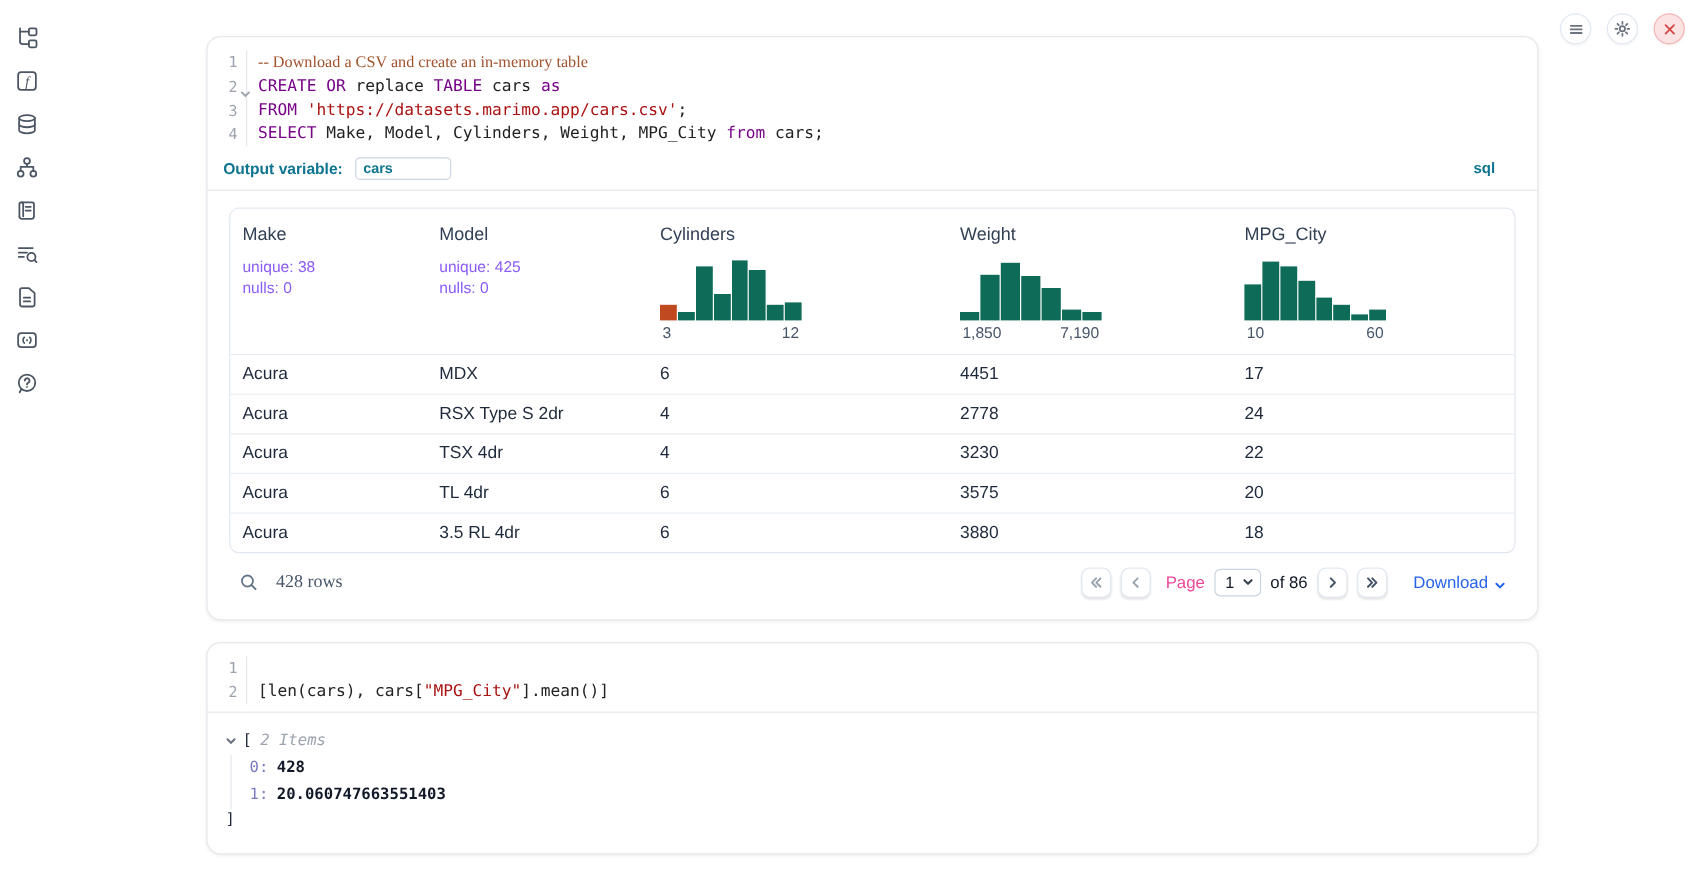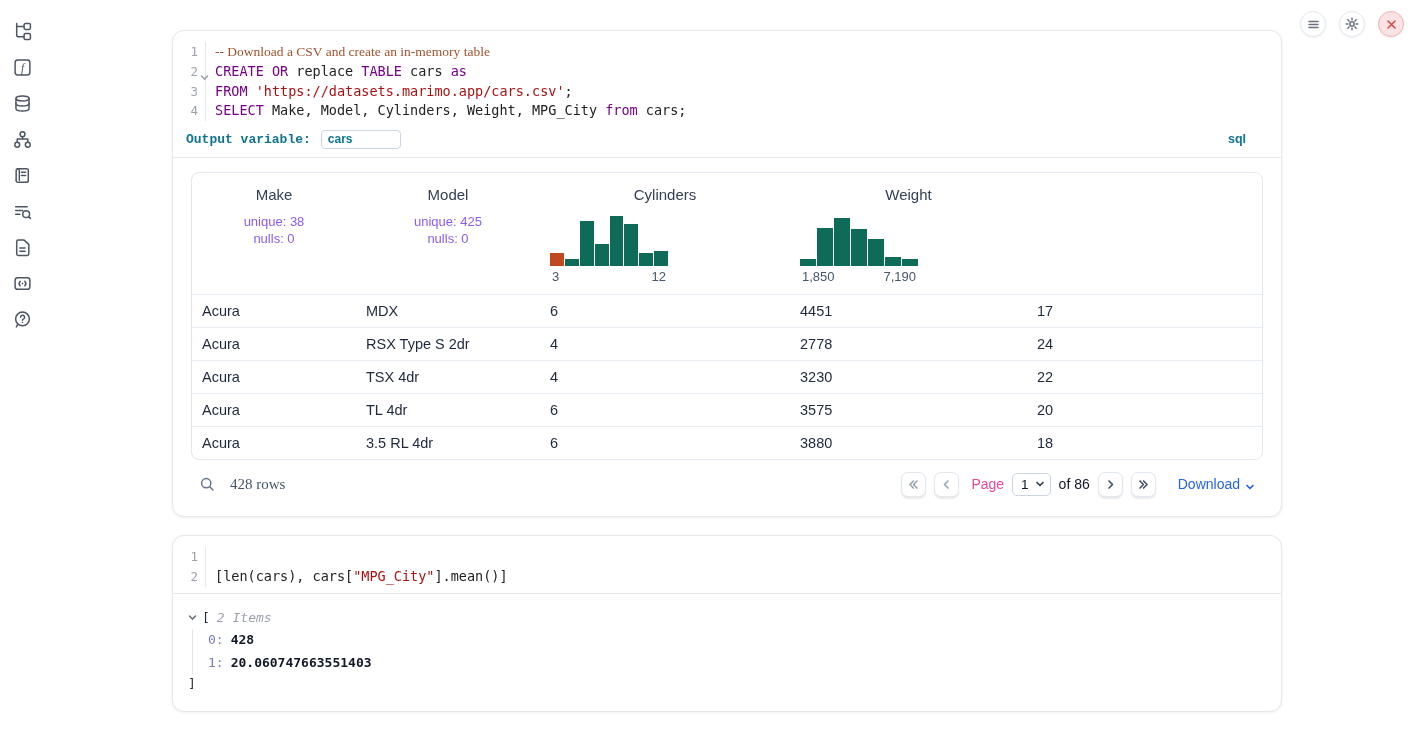--- a/index.html
+++ b/index.html
@@ -25,30 +25,30 @@
   .code-line { display:flex; line-height:19.8px; }
   .gutter { width:33px; flex:none; text-align:right; padding-right:7px; border-right:1px solid #e5e7eb; color:#9ca3af; font-size:12.5px; position:relative; }
   .fold-chevron { position:absolute; right:-4px; top:6px; width:9px; height:9px; }
   .fold-chevron svg { width:9px; height:9px; stroke:#9ca3af; fill:none; stroke-width:1.6; stroke-linecap:round; }
   .code { padding-left:9px; white-space:pre; color:#222; }
   .tok-kw { color:#770088; }
   .tok-str { color:#aa1111; }
   .tok-comment { color:#a0522d;font-family:Liberation Serif, serif; }
 
   .editor-footer { display:flex; align-items:center; height:36px; padding:0 35px 0 13px; }
-  .ov-label { color:#0e7490; font-weight:bold; font-size:13px;font-family:Liberation Mono, monospace; }
+  .ov-label { color:#0e7490; font-weight:bold; font-size:13px; }
   .ov-input { margin-left:10px; width:80px; height:19px; border:1px solid #cbd5e1; border-radius:4px; font-family:"Liberation Sans",sans-serif; font-weight:bold; font-size:12px; color:#0e7490; padding:0 6px; outline:none; }
   .lang-label { margin-left:auto; color:#0e7490; font-weight:bold; font-size:12.5px; }
 
   .cell-divider { border-top:1px solid #e5e7eb; }
 
   
   .output-area { padding:14px 18px 0; }
   .data-table { border:1px solid #e2e8f0; border-radius:8px; overflow:hidden; }
-  .t-header { display:grid; grid-template-columns:164px 184px 250px 237px 1fr; height:121px;text-align:center; }
+  .t-header { display:grid; grid-template-columns:164px 184px 250px 237px 1fr; height:121px; }
   .th-cell { padding:13px 10px 10px; display:flex; flex-direction:column; cursor:pointer; }
   .th-name { font-size:15px; color:#334155; }
   .th-stats { margin-top:10px; font-size:13px; color:#8b5cf6; line-height:17px; }
   .hist-wrap { margin-top:auto; width:118px; }
   .hist { height:52px; display:flex; align-items:flex-end; gap:1px; }
   .hist .bar { flex:1; }
   .hist-labels { display:flex; justify-content:space-between; font-size:13px; color:#475569; margin-top:3px; padding:0 2px; }
   .t-row { display:grid; grid-template-columns:164px 184px 250px 237px 1fr; height:33px; align-items:center; border-top:1px solid #e8edf3; font-size:14.5px; color:#1e293b; }
   .t-row > div { padding-left:10px; }
 
@@ -242,20 +242,39 @@
                 <div class="bar" style="height: 52%; background: rgb(14, 107, 88);"></div>
                 <div class="bar" style="height: 17%; background: rgb(14, 107, 88);"></div>
                 <div class="bar" style="height: 13%; background: rgb(14, 107, 88);"></div>
               </div>
             <div class="hist-labels">
                 <span>1,850</span>
                 <span>7,190</span>
               </div>
           </div>
         </div>
+        <div class="th-cell">
+          <span class="th-name">MPG_City</span>
+          <div class="hist-wrap">
+            <div class="hist">
+                <div class="bar" style="height: 58%; background: rgb(14, 107, 88);"></div>
+                <div class="bar" style="height: 94%; background: rgb(14, 107, 88);"></div>
+                <div class="bar" style="height: 87%; background: rgb(14, 107, 88);"></div>
+                <div class="bar" style="height: 64%; background: rgb(14, 107, 88);"></div>
+                <div class="bar" style="height: 37%; background: rgb(14, 107, 88);"></div>
+                <div class="bar" style="height: 25%; background: rgb(14, 107, 88);"></div>
+                <div class="bar" style="height: 10%; background: rgb(14, 107, 88);"></div>
+                <div class="bar" style="height: 17%; background: rgb(14, 107, 88);"></div>
+              </div>
+            <div class="hist-labels">
+                <span>10</span>
+                <span>60</span>
+              </div>
+          </div>
+        </div>
       </div>
       <div class="t-row">
         <div>Acura</div>
           <div>MDX</div>
           <div>6</div>
           <div>4451</div>
           <div>17</div>
       </div>
       <div class="t-row">
         <div>Acura</div>

